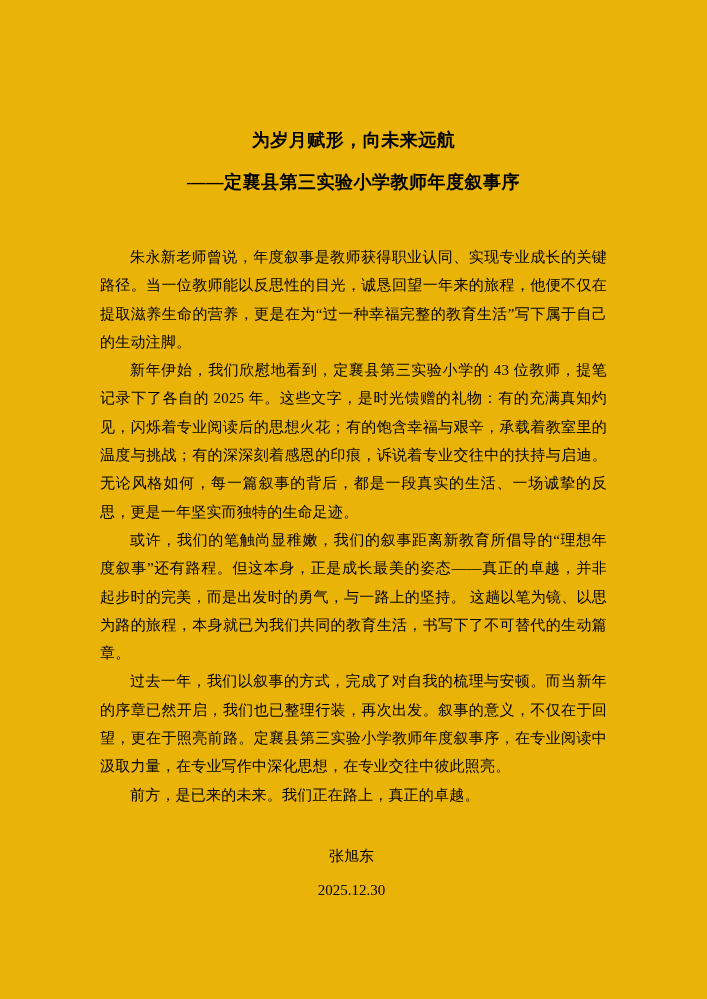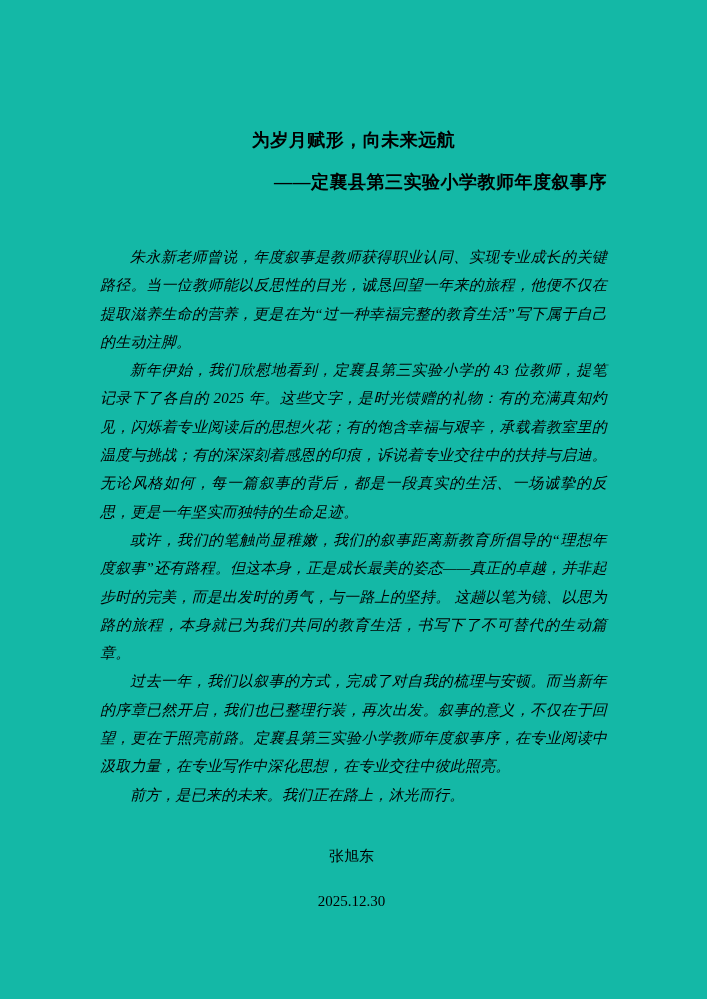--- a/index.html
+++ b/index.html
@@ -4,21 +4,21 @@
 <style>
   html, body {
     margin: 0;
     padding: 0;
     background: #ffffff;
   }
   .page {
     position: relative;
     width: 707px;
     height: 999px;
-    background: #14b8a6;
+    background: #eab308;
     overflow: hidden;
     font-family: "Liberation Serif", "DejaVu Serif", serif;
     color: #000000;
   }
   .content {
     position: absolute;
     left: 100px;
     top: 128px;
     width: 507px;
   }
@@ -26,66 +26,65 @@
     font-size: 18px;
     font-weight: 700;
     text-align: center;
     line-height: 24px;
     margin: 0;
     letter-spacing: 0.5px;
   }
   .subtitle {
     font-size: 18px;
     font-weight: 700;
-    text-align: right;
+    text-align: center;
     line-height: 24px;
     margin: 18px 0 0 0;
     letter-spacing: 0.5px;
   }
   .bodytext {
     margin-top: 49px;
   }
   .bodytext p {
     font-size: 15px;
     line-height: 28.3px;
     margin: 0;
     text-indent: 2em;
     text-align: justify;
     letter-spacing: 0.2px;
-    font-style: italic;
   }
   .sigblock {
     margin-top: 33px;
     text-align: center;
     padding-right: 4px;
   }
   .sig-name {
     font-size: 15px;
     line-height: 28px;
   }
   .sig-date {
     font-size: 15px;
     line-height: 28px;
-    margin-top: 17px;
+    margin-top: 6px;
   }
 </style>
 </head>
 <body>
 
 <div class="page">
   <div class="content">
     <h1 class="title">为岁月赋形，向未来远航</h1>
     <h2 class="subtitle">——定襄县第三实验小学教师年度叙事序</h2>
 
     <div class="bodytext">
       <p>朱永新老师曾说，年度叙事是教师获得职业认同、实现专业成长的关键路径。当一位教师能以反思性的目光，诚恳回望一年来的旅程，他便不仅在提取滋养生命的营养，更是在为“过一种幸福完整的教育生活”写下属于自己的生动注脚。</p>
       <p>新年伊始，我们欣慰地看到，定襄县第三实验小学的 43 位教师，提笔记录下了各自的 2025 年。这些文字，是时光馈赠的礼物：有的充满真知灼见，闪烁着专业阅读后的思想火花；有的饱含幸福与艰辛，承载着教室里的温度与挑战；有的深深刻着感恩的印痕，诉说着专业交往中的扶持与启迪。无论风格如何，每一篇叙事的背后，都是一段真实的生活、一场诚挚的反思，更是一年坚实而独特的生命足迹。</p>
       <p>或许，我们的笔触尚显稚嫩，我们的叙事距离新教育所倡导的“理想年度叙事”还有路程。但这本身，正是成长最美的姿态——真正的卓越，并非起步时的完美，而是出发时的勇气，与一路上的坚持。 这趟以笔为镜、以思为路的旅程，本身就已为我们共同的教育生活，书写下了不可替代的生动篇章。</p>
       <p>过去一年，我们以叙事的方式，完成了对自我的梳理与安顿。而当新年的序章已然开启，我们也已整理行装，再次出发。叙事的意义，不仅在于回望，更在于照亮前路。定襄县第三实验小学教师年度叙事序，在专业阅读中汲取力量，在专业写作中深化思想，在专业交往中彼此照亮。</p>
-      <p>前方，是已来的未来。我们正在路上，沐光而行。</p>
+      <p>前方，是已来的未来。我们正在路上，真正的卓越。</p>
     </div>
 
     <div class="sigblock">
       <div class="sig-name">张旭东</div>
       <div class="sig-date">2025.12.30</div>
     </div>
   </div>
 </div>
 
 </body></html>

